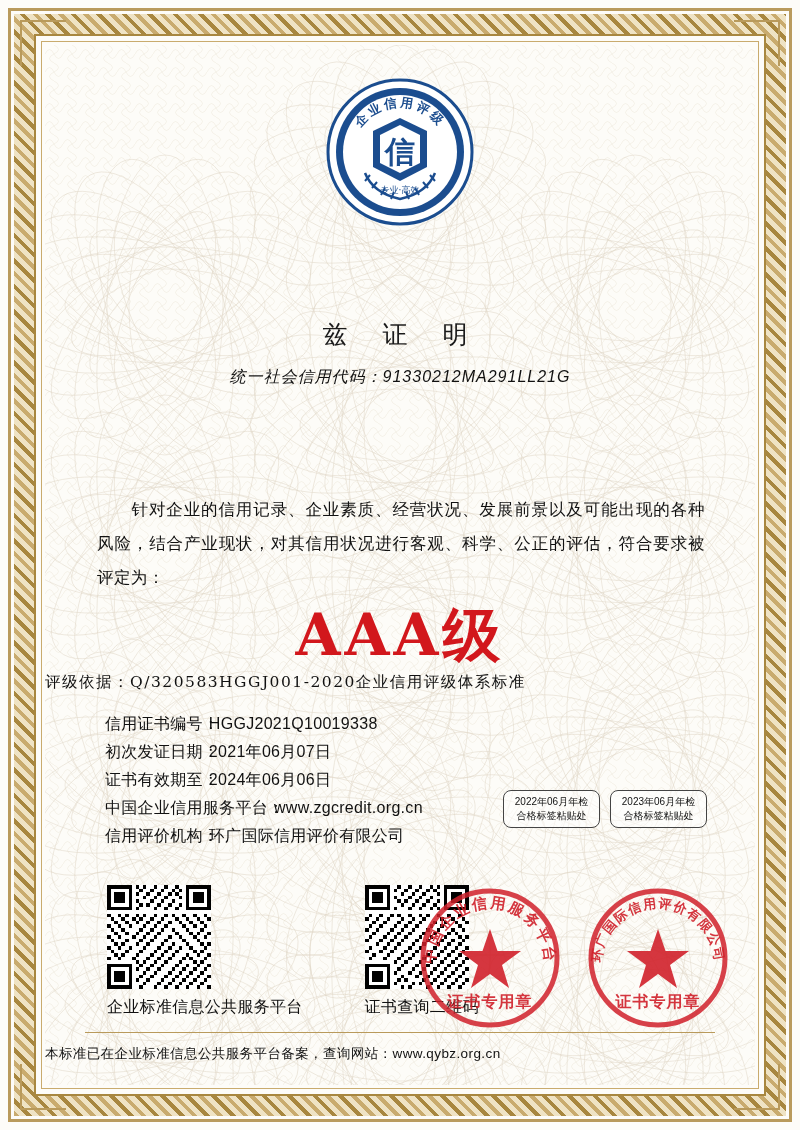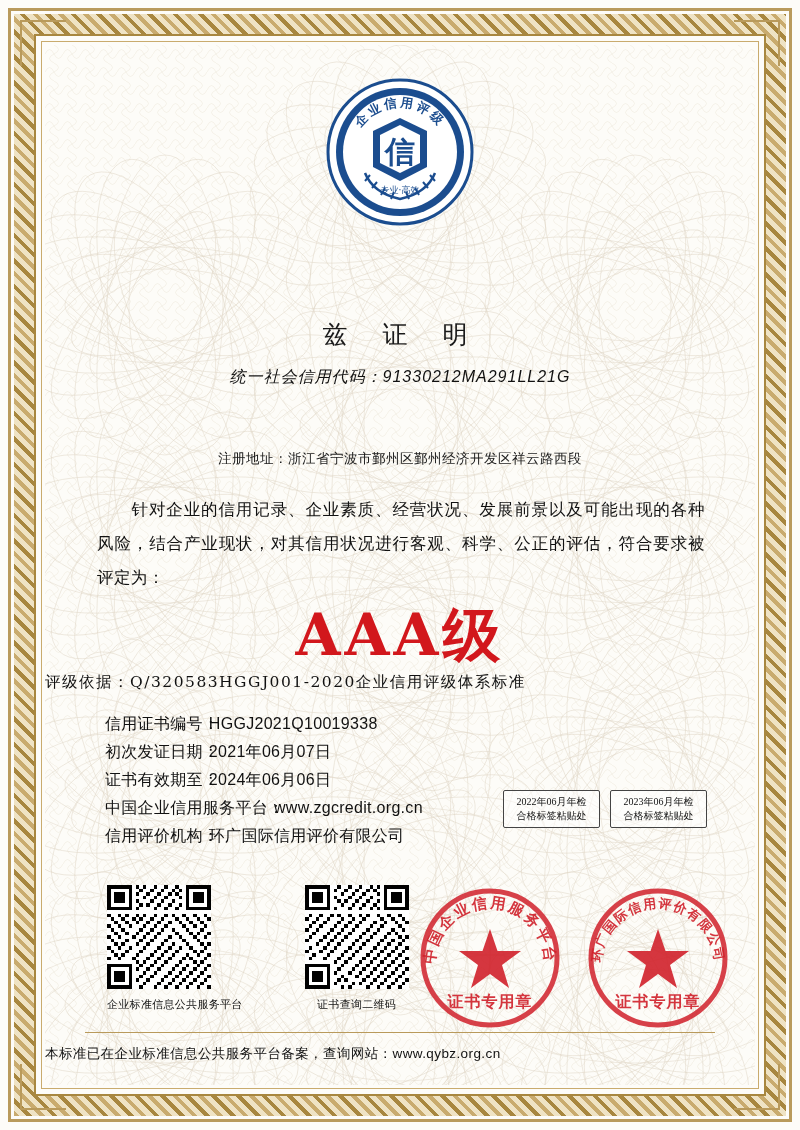--- a/index.html
+++ b/index.html
@@ -216,45 +216,44 @@
     position: absolute;
     top: 745px;
     right: 48px;
     display: flex;
     gap: 10px;
   }
   .year-box {
     width: 95px;
     height: 36px;
     border: 1px solid #444;
-    border-radius: 2px;
+    border-radius: 8px;
     display: flex;
     flex-direction: column;
     align-items: center;
     justify-content: center;
     font-size: 10px;
     line-height: 14px;
     color: #111;
     background: rgba(255,255,255,.55);
-    font-family: Liberation Serif, serif;
   }
 
   
   .qr-area {
     position: absolute;
     top: 840px;
     left: 62px;
     display: flex;
     gap: 62px;
   }
   .qr-block { text-align: center; }
   .qr-img { width: 104px; height: 104px; display: block; }
   .qr-caption {
     margin-top: 8px;
-    font-size: 11px;
+    font-size: 16px;
     color: #111;
     letter-spacing: .3px;
     white-space: nowrap;
   }
 
   
   .seals {
     position: absolute;
     top: 838px;
     left: 370px;
@@ -372,23 +371,20 @@
     </div>
 
 
     <div class="subtitle">兹 证 明</div>
 
     <div class="credit-code">
       <span>统一社会信用代码：</span><span>91330212MA291LL21G</span>
     </div>
 
 
-    <div class="address">
-      <span>注册地址：</span><span>浙江省宁波市鄞州区鄞州经济开发区祥云路西段</span>
-    </div>
 
     <div class="body-text">
       <span class="indent"></span><span>针对企业的信用记录、企业素质、经营状况、发展前景以及可能出现的各种风险，结合产业现状，对其信用状况进行客观、科学、公正的评估，符合要求被评定为：</span>
     </div>
 
     <div class="grade">AAA级</div>
 
     <div class="basis">评级依据：Q/320583HGGJ001-2020企业信用评级体系标准</div>
 
     <div class="fields">

